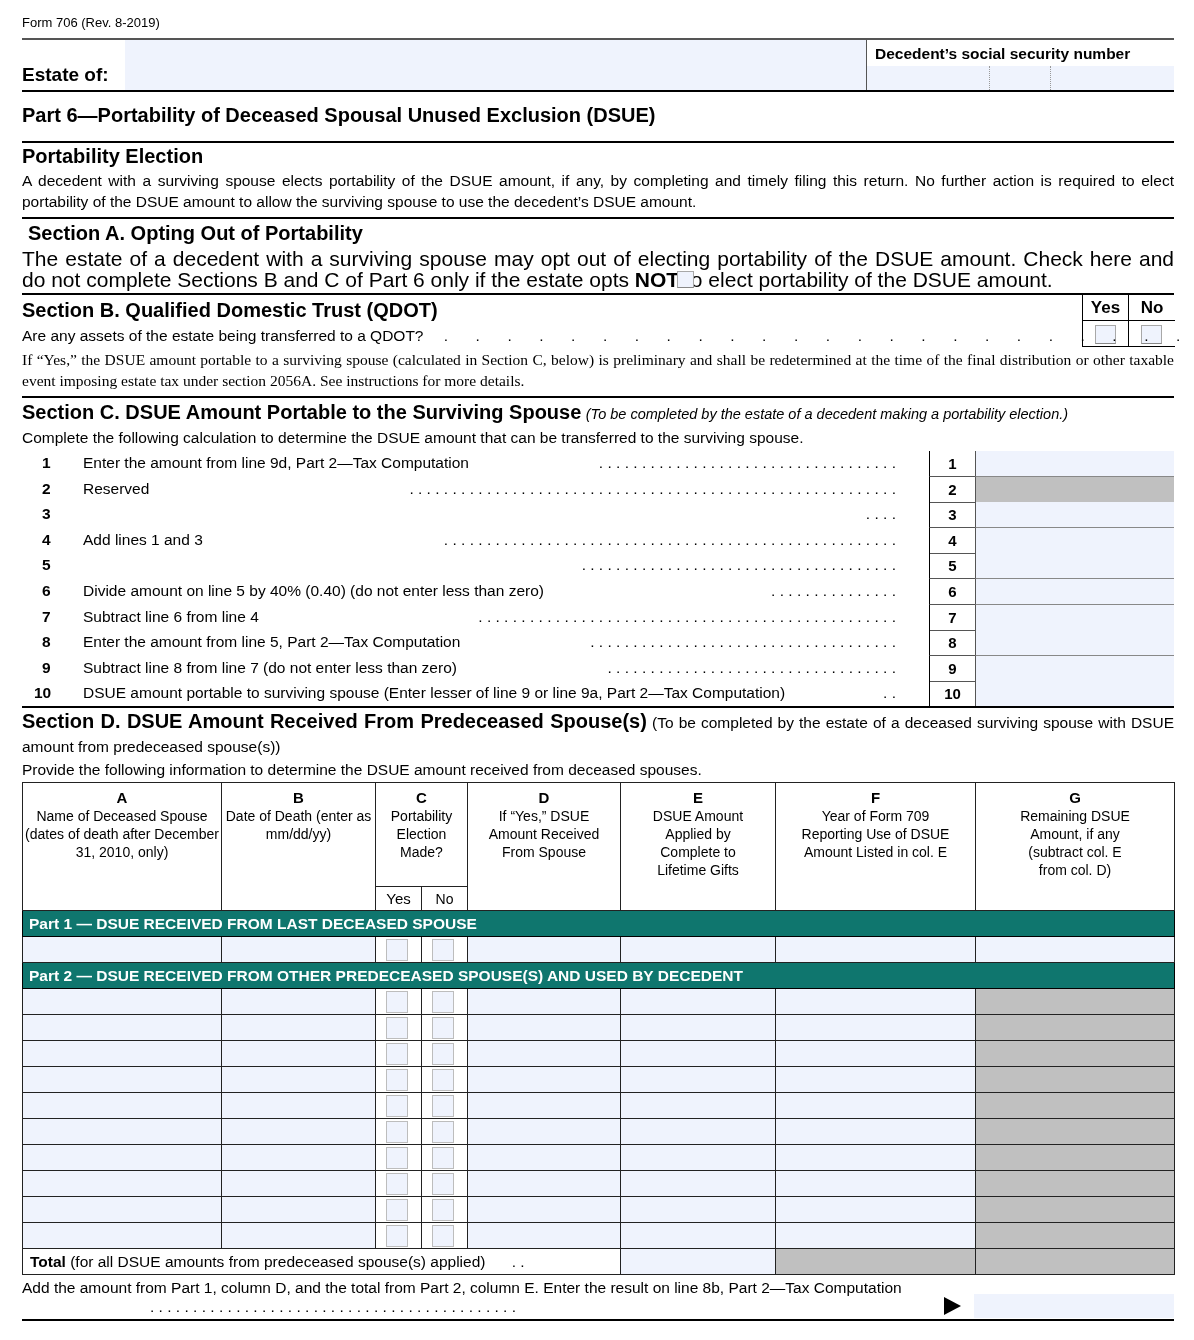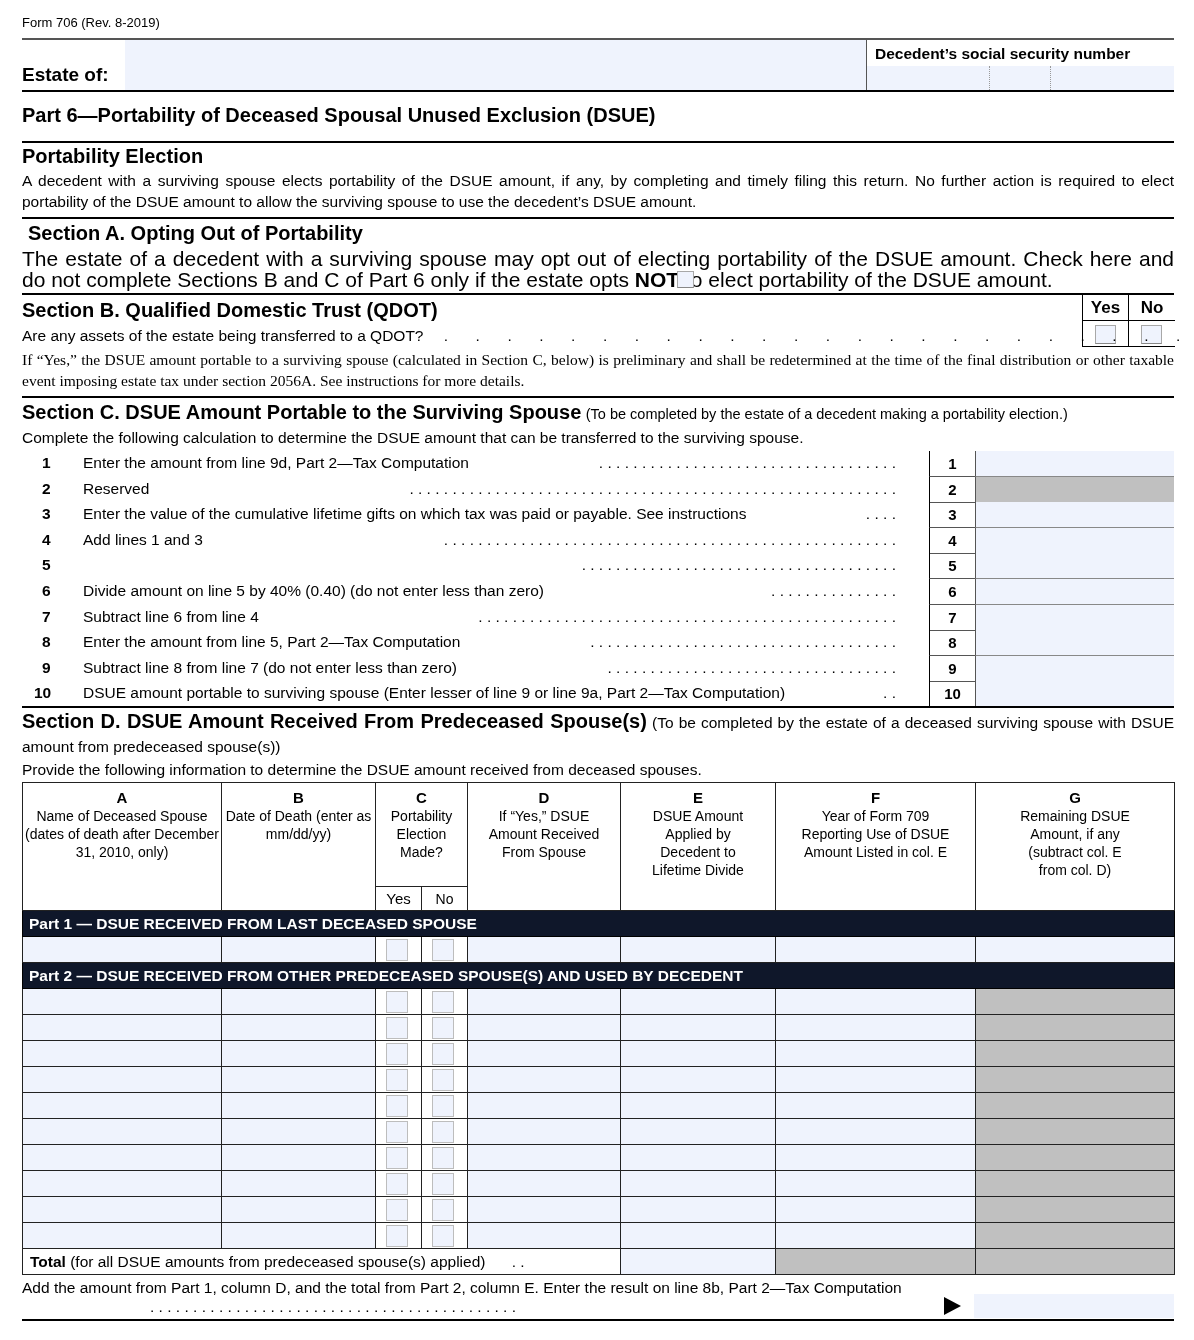--- a/index.html
+++ b/index.html
@@ -16,21 +16,21 @@
   .line-row .num { position: absolute; left: 20px; top: 3px; font-weight: bold; width: 20px; text-align: left; }
   .line-row .num.n10 { left: 12px; }
   .line-row .lbl { position: absolute; left: 61px; top: 3px; white-space: nowrap; }
   .line-row .dotfill { position: absolute; top: 3px; right: 278px; white-space: nowrap; color:#000; }
   .line-row .box { position: absolute; left: 907px; top: 0; width: 46px; height: 26px; border-left: 1px solid #000; border-bottom: 1px solid #555; text-align: center; font-weight: bold; padding-top: 4px; font-size: 15px; }
   .line-row .amt { position: absolute; left: 953px; top: 0; width: 199px; height: 26px; border-left: 1px solid #555; border-bottom: 1px solid #888; }
   table.grid { position: absolute; left: 22px; top: 782px; width: 1152px; border-collapse: collapse; table-layout: fixed; }
   table.grid td { border: 1px solid #222; padding: 0; }
   .colhead { text-align: center; vertical-align: top; font-size: 14px; line-height: 18px; padding-top: 6px !important; }
   .colhead b { font-size: 15px; display:block; }
-  .bar td { background: #0f172a; color: #fff; font-weight: bold; font-size: 15.5px; height: 26px; padding-left: 6px !important; white-space: nowrap; border-color:#000 !important; }
+  .bar td { background: #0f766e; color: #fff; font-weight: bold; font-size: 15.5px; height: 26px; padding-left: 6px !important; white-space: nowrap; border-color:#000 !important; }
   .drow td { height: 26px; }
   .cbcell { position: relative; background: #fff; }
   .cbcell .cb { left: 10px; top: 2px; width: 22px; height: 22px; border: 1px solid #bdbdbd; background: #eff3fd; }
 </style>
 </head>
 <body>
 
 <div class="abs small" style="left:22px;top:15px;font-size:13px;">Form 706 (Rev. 8-2019)</div>
 <div class="abs" style="left:22px;top:38px;width:1152px;height:2px;background:#555;"></div>
 <div class="abs" style="left:22px;top:64px;font-size:19px;font-weight:bold;">Estate of:</div>
@@ -69,42 +69,41 @@
 </div>
 <div class="abs" style="left:22px;top:327px;font-size:15.5px;white-space:nowrap;">
   <span>Are any assets of the estate being transferred to a QDOT?</span>
   <span style="letter-spacing:1px;">&nbsp;&nbsp; .&nbsp;&nbsp;&nbsp;&nbsp; .&nbsp;&nbsp;&nbsp;&nbsp; .&nbsp;&nbsp;&nbsp;&nbsp; .&nbsp;&nbsp;&nbsp;&nbsp; .&nbsp;&nbsp;&nbsp;&nbsp; .&nbsp;&nbsp;&nbsp;&nbsp; .&nbsp;&nbsp;&nbsp;&nbsp; .&nbsp;&nbsp;&nbsp;&nbsp; .&nbsp;&nbsp;&nbsp;&nbsp; .&nbsp;&nbsp;&nbsp;&nbsp; .&nbsp;&nbsp;&nbsp;&nbsp; .&nbsp;&nbsp;&nbsp;&nbsp; .&nbsp;&nbsp;&nbsp;&nbsp; .&nbsp;&nbsp;&nbsp;&nbsp; .&nbsp;&nbsp;&nbsp;&nbsp; .&nbsp;&nbsp;&nbsp;&nbsp; .&nbsp;&nbsp;&nbsp;&nbsp; .&nbsp;&nbsp;&nbsp;&nbsp; .&nbsp;&nbsp;&nbsp;&nbsp; .&nbsp;&nbsp;&nbsp;&nbsp; .&nbsp;&nbsp;&nbsp;&nbsp; .&nbsp;&nbsp;&nbsp;&nbsp; .&nbsp;&nbsp;&nbsp;&nbsp; .&nbsp;&nbsp;&nbsp;&nbsp; .&nbsp;&nbsp;&nbsp;&nbsp; .</span>
 </div>
 <div class="abs" style="left:22px;top:350px;width:1152px;font-size:15.5px;line-height:20.5px;text-align:justify;font-family:Liberation Serif, serif;">If “Yes,” the DSUE amount portable to a surviving spouse (calculated in Section C, below) is preliminary and shall be redetermined at the time of the final distribution or other taxable event imposing estate tax under section 2056A. See instructions for more details.</div>
 <div class="hr" style="top:396px;height:2px;"></div>
 
 <div class="abs" style="left:22px;top:401px;white-space:nowrap;">
   <span class="h2">Section C. DSUE Amount Portable to the Surviving Spouse</span>
-  <span style="font-size:14.5px;">(To be completed by the estate of a decedent making a portability election.)</span>
+  <span style="font-size:14.5px;font-style:italic;">(To be completed by the estate of a decedent making a portability election.)</span>
 </div>
 <div class="abs" style="left:22px;top:429px;font-size:15.5px;">Complete the following calculation to determine the DSUE amount that can be transferred to the surviving spouse.</div>
 
 <div id="section-c-lines">
     <div class="line-row" style="top: 451px;">
       <span class="num">1</span>
       <span class="lbl">Enter the amount from line 9d, Part 2—Tax Computation</span>
       <span class="dotfill">.  .  .  .  .  .  .  .  .  .  .  .  .  .  .  .  .  .  .  .  .  .  .  .  .  .  .  .  .  .  .  .  .  .  .</span>
       <span class="box">1</span>
       <span class="amt field"></span>
     </div>
     <div class="line-row" style="top: 476.6px;">
       <span class="num">2</span>
       <span class="lbl">Reserved</span>
       <span class="dotfill">.  .  .  .  .  .  .  .  .  .  .  .  .  .  .  .  .  .  .  .  .  .  .  .  .  .  .  .  .  .  .  .  .  .  .  .  .  .  .  .  .  .  .  .  .  .  .  .  .  .  .  .  .  .  .  .  .</span>
       <span class="box">2</span>
       <span class="amt gray"></span>
     </div>
     <div class="line-row" style="top: 502.2px;">
       <span class="num">3</span>
-      <span class="lbl">Enter the value of the cumulative lifetime gifts on which tax was paid or payable. See instructions</span>
       <span class="dotfill">.  .  .  .</span>
       <span class="box">3</span>
       <span class="amt field"></span>
     </div>
     <div class="line-row" style="top: 527.8px;">
       <span class="num">4</span>
       <span class="lbl">Add lines 1 and 3</span>
       <span class="dotfill">.  .  .  .  .  .  .  .  .  .  .  .  .  .  .  .  .  .  .  .  .  .  .  .  .  .  .  .  .  .  .  .  .  .  .  .  .  .  .  .  .  .  .  .  .  .  .  .  .  .  .  .  .</span>
       <span class="box">4</span>
       <span class="amt field"></span>
@@ -169,21 +168,21 @@
       <col style="width:155px">
       <col style="width:200px">
       <col style="width:199px">
   </colgroup>
   <tbody>
       <tr>
     <td class="colhead" rowspan="2" style="height:128px;"><b>A</b><span>Name of Deceased Spouse (dates of death after December 31, 2010, only)</span></td>
     <td class="colhead" rowspan="2"><b>B</b><span>Date of Death (enter as mm/dd/yy)</span></td>
     <td class="colhead" colspan="2" style="height:104px;padding-left:8px !important;padding-right:8px !important;"><b>C</b><span>Portability Election Made?</span></td>
     <td class="colhead" rowspan="2" style="padding-left:10px !important;padding-right:10px !important;"><b>D</b><span>If “Yes,” DSUE Amount Received From Spouse</span></td>
-    <td class="colhead" rowspan="2" style="padding-left:20px !important;padding-right:20px !important;"><b>E</b><span>DSUE Amount Applied by Decedent to Lifetime Divide</span></td>
+    <td class="colhead" rowspan="2" style="padding-left:20px !important;padding-right:20px !important;"><b>E</b><span>DSUE Amount Applied by Complete to Lifetime Gifts</span></td>
     <td class="colhead" rowspan="2" style="padding-left:14px !important;padding-right:14px !important;"><b>F</b><span>Year of Form 709 Reporting Use of DSUE Amount Listed in col. E</span></td>
     <td class="colhead" rowspan="2" style="padding-left:38px !important;padding-right:38px !important;"><b>G</b><span>Remaining DSUE Amount, if any (subtract col. E from col. D)</span></td>
   </tr>
   <tr>
     <td style="height:24px;text-align:center;font-size:15px;">Yes</td>
     <td style="text-align:center;font-size:14px;">No</td>
   </tr>
   <tr class="bar">
     <td colspan="8">Part 1 — DSUE RECEIVED FROM LAST DECEASED SPOUSE</td>
   </tr>

